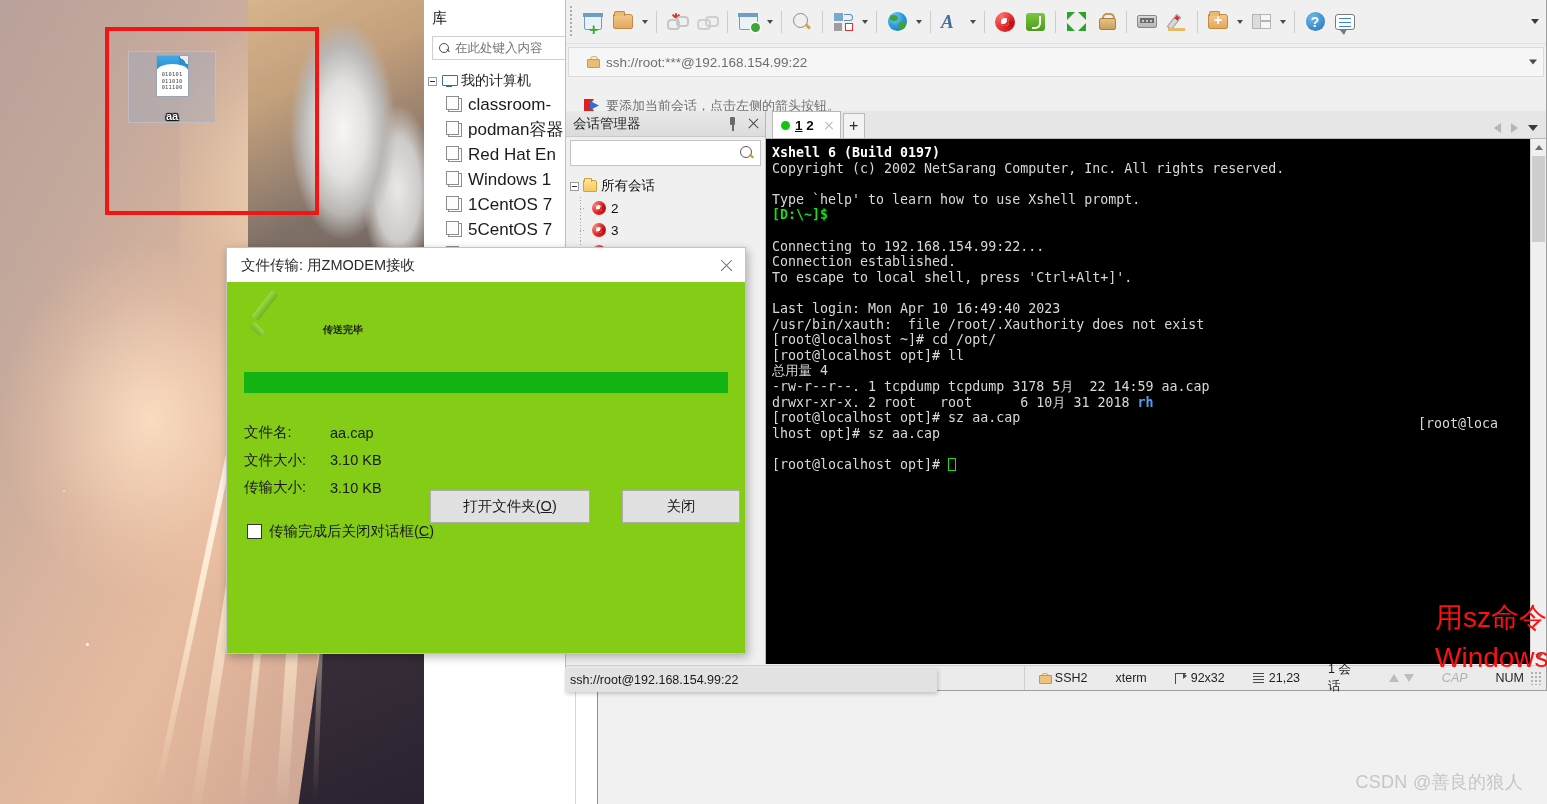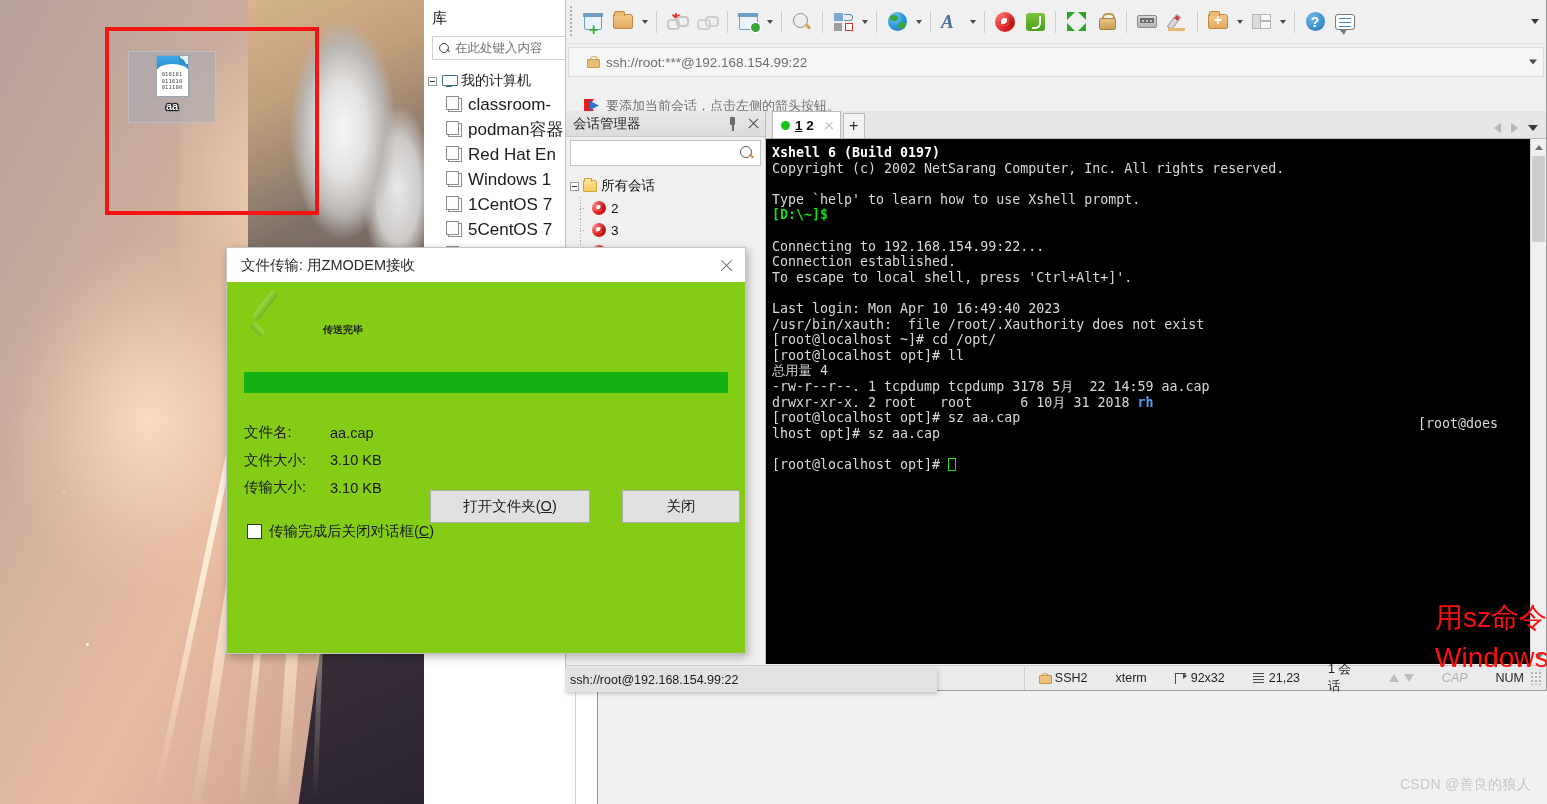--- a/index.html
+++ b/index.html
@@ -43,21 +43,21 @@
 
   
   #desktop-redbox {
     position: absolute; left: 105px; top: 27px; width: 214px; height: 188px;
     border: 4px solid #f31414; background: transparent;
   }
   #desktop-icon {
     position: absolute; left: 128px; top: 51px; width: 88px; height: 72px;
     background: rgba(160,170,190,0.42);
     border: 1px solid rgba(200,208,222,0.5);
-    display: flex; flex-direction: column; align-items: center; justify-content: flex-start;
+    display: flex; flex-direction: column; align-items: center; justify-content: space-between;
     padding-top: 3px;
   }
   .file-glyph {
     position: relative; width: 33px; height: 42px;
     background: #ffffff; border: 1px solid #9aa6b2;
   }
   .file-glyph .top-blue {
     position: absolute; left: 0; top: 0; width: 100%; height: 13px;
     background: linear-gradient(180deg, #3fa9e8 0%, #2b8fd0 100%);
   }
@@ -435,21 +435,21 @@
   #lower-left-white { position:absolute; left:424px; top:655px; width:141px; height:149px; background:#fff; }
   #lower-panel {
     position:absolute; left:597px; top:691px; right:0; bottom:0; background:#f1f1f1; border-left:1px solid #8f8f8f;
   }
   #tooltip-status {
     position:absolute; left:565px; top:668px; width:372px; height:24px; background:#e2e2e2;
     display:flex; align-items:center; padding-left:5px; font-size:12.5px; color:#1a1a1a;
     box-shadow:1px 2px 4px rgba(0,0,0,0.2);
   }
   #watermark {
-    position:absolute; right:16px; bottom:10px; font-size:14px; color:#c6c6c6;
+    position:absolute; right:24px; bottom:10px; font-size:18px; color:#c6c6c6;
     font-family:"Liberation Sans", sans-serif; letter-spacing:0.3px;
   }
 </style>
 </head>
 <body>
 
 <div id="root">
 
   <div id="wallpaper">
     <div class="wp-glow"></div>
@@ -697,21 +697,21 @@
 <span>[root@localhost opt]# ll</span>
 <span>总用量 4</span>
 <span>-rw-r--r--. 1 tcpdump tcpdump 3178 5月  22 14:59 aa.cap</span>
 <span>drwxr-xr-x. 2 root   root      6 10月 31 2018 <span class="t-blue">rh</span></span>
 <span>[root@localhost opt]# sz aa.cap</span>
 <span>lhost opt]# sz aa.cap</span>
 
 <span>[root@localhost opt]# </span><span class="cursor"></span></pre>
     </div>
 
-    <div id="term-wrap-right">[root@does</div>
+    <div id="term-wrap-right">[root@loca</div>
 
     <div id="term-scroll">
       <div class="scr-btn">
           <span class="scr-up"></span>
         </div>
       <div class="scr-thumb"></div>
       <div class="scr-btn" style="position:absolute;bottom:0;left:0;">
           <span class="scr-dn"></span>
         </div>
     </div>

